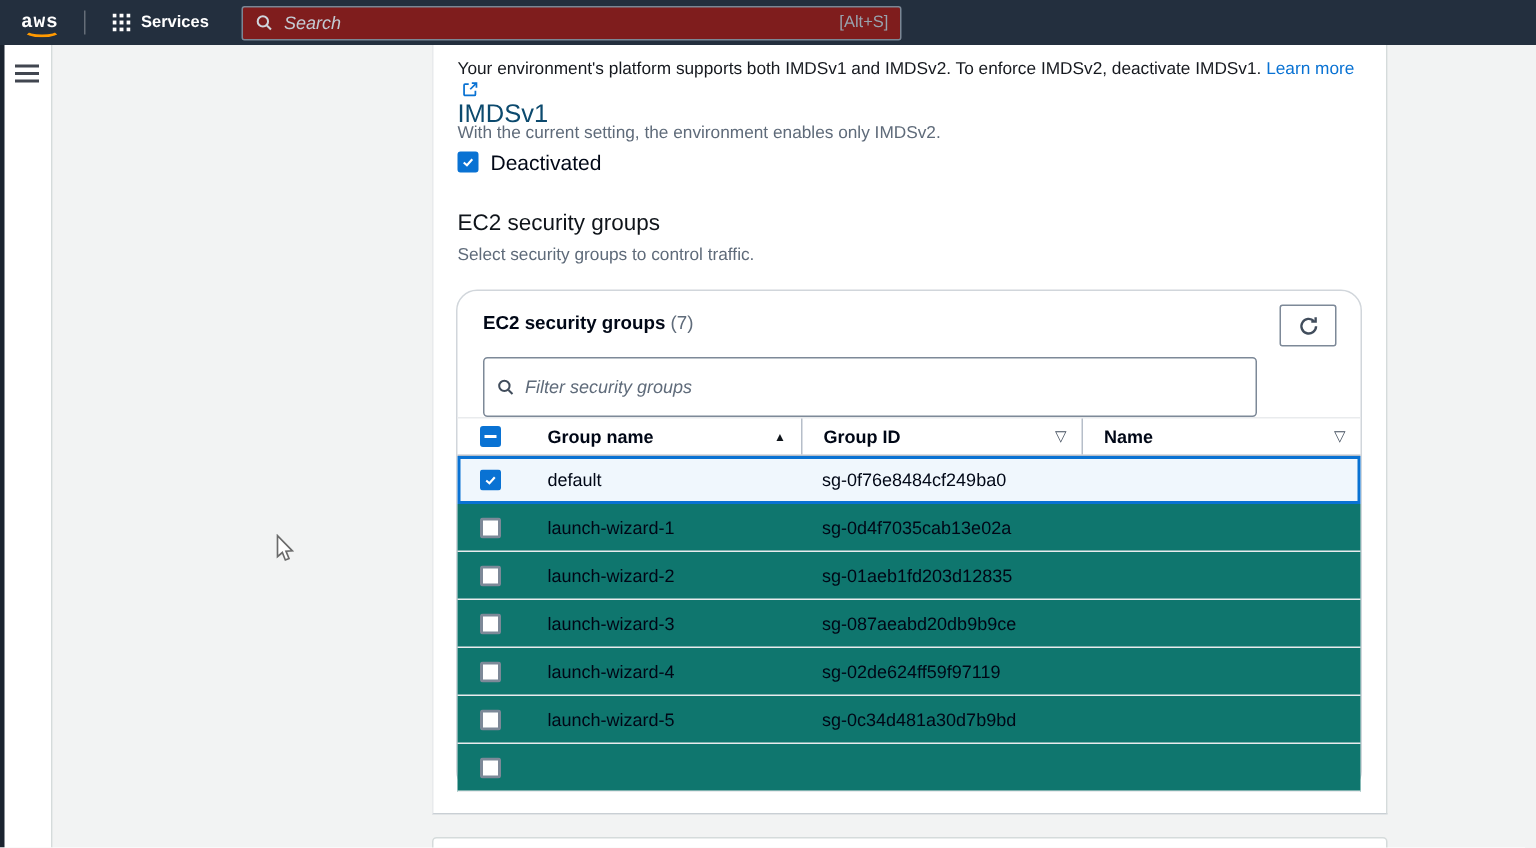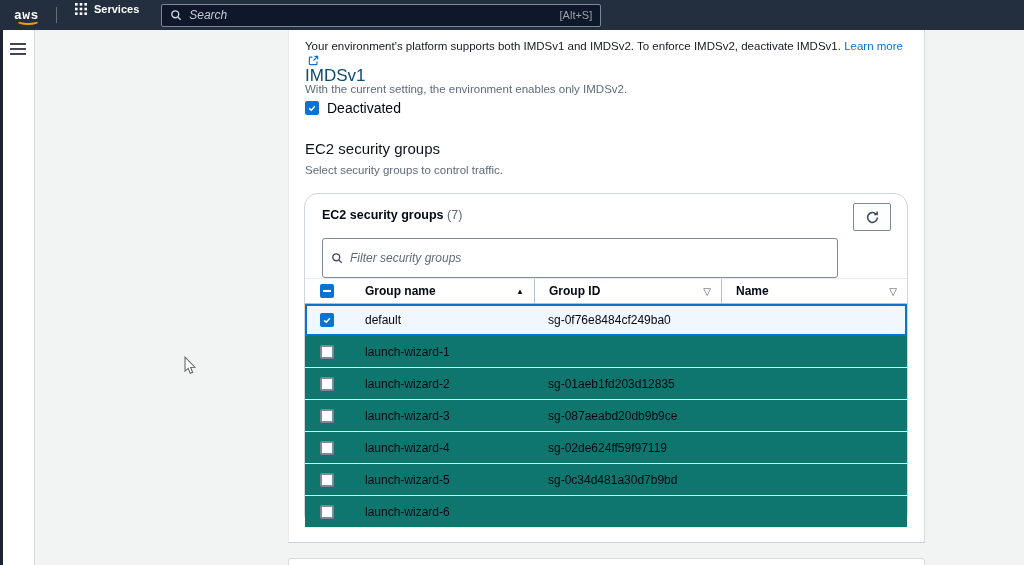--- a/index.html
+++ b/index.html
@@ -5,23 +5,23 @@
   * { margin:0; padding:0; box-sizing:border-box; }
   html,body { width:1024px; height:565px; overflow:hidden; }
   body { font-family:"Liberation Sans","DejaVu Sans",sans-serif; background:#f2f3f3; position:relative; }
 
   
   .topbar { position:absolute; left:0; top:0; width:1024px; height:30px; background:#232f3e; display:flex; align-items:center; z-index:30; }
   .aws-logo { position:relative; margin-left:14px; width:30px; height:20px; cursor:default; }
   .aws-logo .aws-text { color:#fff; font-weight:bold; font-size:13px; letter-spacing:.5px; line-height:14px;font-family:Liberation Mono, monospace; }
   .aws-logo .smile { position:absolute; left:2px; top:11px; width:24px; height:9px; border:2px solid transparent; border-bottom:2px solid #ff9900; border-radius:50%; }
   .nav-divider { width:1px; height:16px; background:rgba(255,255,255,.3); margin:0 10px 0 12px; }
-  .services-btn { display:flex; gap:7px; color:#fff; font-size:11px; font-weight:bold; padding:0 8px; height:25px; }
+  .services-btn { display:flex; align-items:center; gap:7px; color:#fff; font-size:11px; font-weight:bold; padding:0 8px; height:25px; }
   .grid-icon { width:12px; height:12px; display:block; }
-  .searchbox { display:flex; align-items:center; margin-left:14px; width:440px; height:23px; background:#0f172a; border:1px solid #7a8795; border-radius:2px; padding:0 8px; }
+  .searchbox { display:flex; align-items:center; margin-left:14px; width:440px; height:23px; background:#7f1d1d; border:1px solid #7a8795; border-radius:2px; padding:0 8px; }
   .searchbox .mag { width:12px; height:12px; color:#cfd6dd; flex:0 0 auto; }
   .searchbox input { flex:1; background:transparent; border:none; outline:none; color:#fff; font-size:12px; margin-left:7px; font-family:inherit; }
   .searchbox input::placeholder { color:#c3cbd3; font-style:italic; }
   .search-shortcut { color:#98a3ae; font-size:11px; margin-left:8px; }
 
   
   .left-rail { position:absolute; left:0; top:30px; width:35px; height:535px; background:#fff; border-right:1px solid #d5dbdb; z-index:5; }
   .hamburger { position:absolute; left:10px; top:13px; width:16px; cursor:pointer; }
   .hamburger i { display:block; width:16px; height:2px; background:#414650; margin-bottom:3px; }
   .dark-edge { position:absolute; left:0; top:30px; width:3px; height:535px; background:#1b2430; z-index:6; }
@@ -189,20 +189,21 @@
     <div class="td td-name">default</div>
     <div class="td td-id">sg-0f76e8484cf249ba0</div>
     <div class="td td-n"></div>
   </div>
 
   <div class="trow">
     <div class="td td-cb">
             <span class="cb"></span>
           </div>
     <div class="td td-name">launch-wizard-1</div>
+    <div class="td td-id">sg-0d4f7035cab13e02a</div>
     <div class="td td-n"></div>
   </div>
 
   <div class="trow">
     <div class="td td-cb">
             <span class="cb"></span>
           </div>
     <div class="td td-name">launch-wizard-2</div>
     <div class="td td-id">sg-01aeb1fd203d12835</div>
     <div class="td td-n"></div>
@@ -232,21 +233,20 @@
           </div>
     <div class="td td-name">launch-wizard-5</div>
     <div class="td td-id">sg-0c34d481a30d7b9bd</div>
     <div class="td td-n"></div>
   </div>
 
   <div class="trow">
     <div class="td td-cb">
             <span class="cb"></span>
           </div>
-    <div class="td td-name">launch-wizard-6</div>
     <div class="td td-n"></div>
   </div>
 </div>
   </section>
 </main>
 
 <div class="panel-next"></div>
 
 <svg class="cursor" width="14" height="20" viewBox="0 0 12 18">
   <path d="M1.5 1 L1.5 13.6 L4.4 11.1 L6.2 15.6 L8.4 14.7 L6.6 10.3 L10.4 10.1 Z" fill="#ffffff" stroke="#6b6b6b" stroke-width="1"></path>

